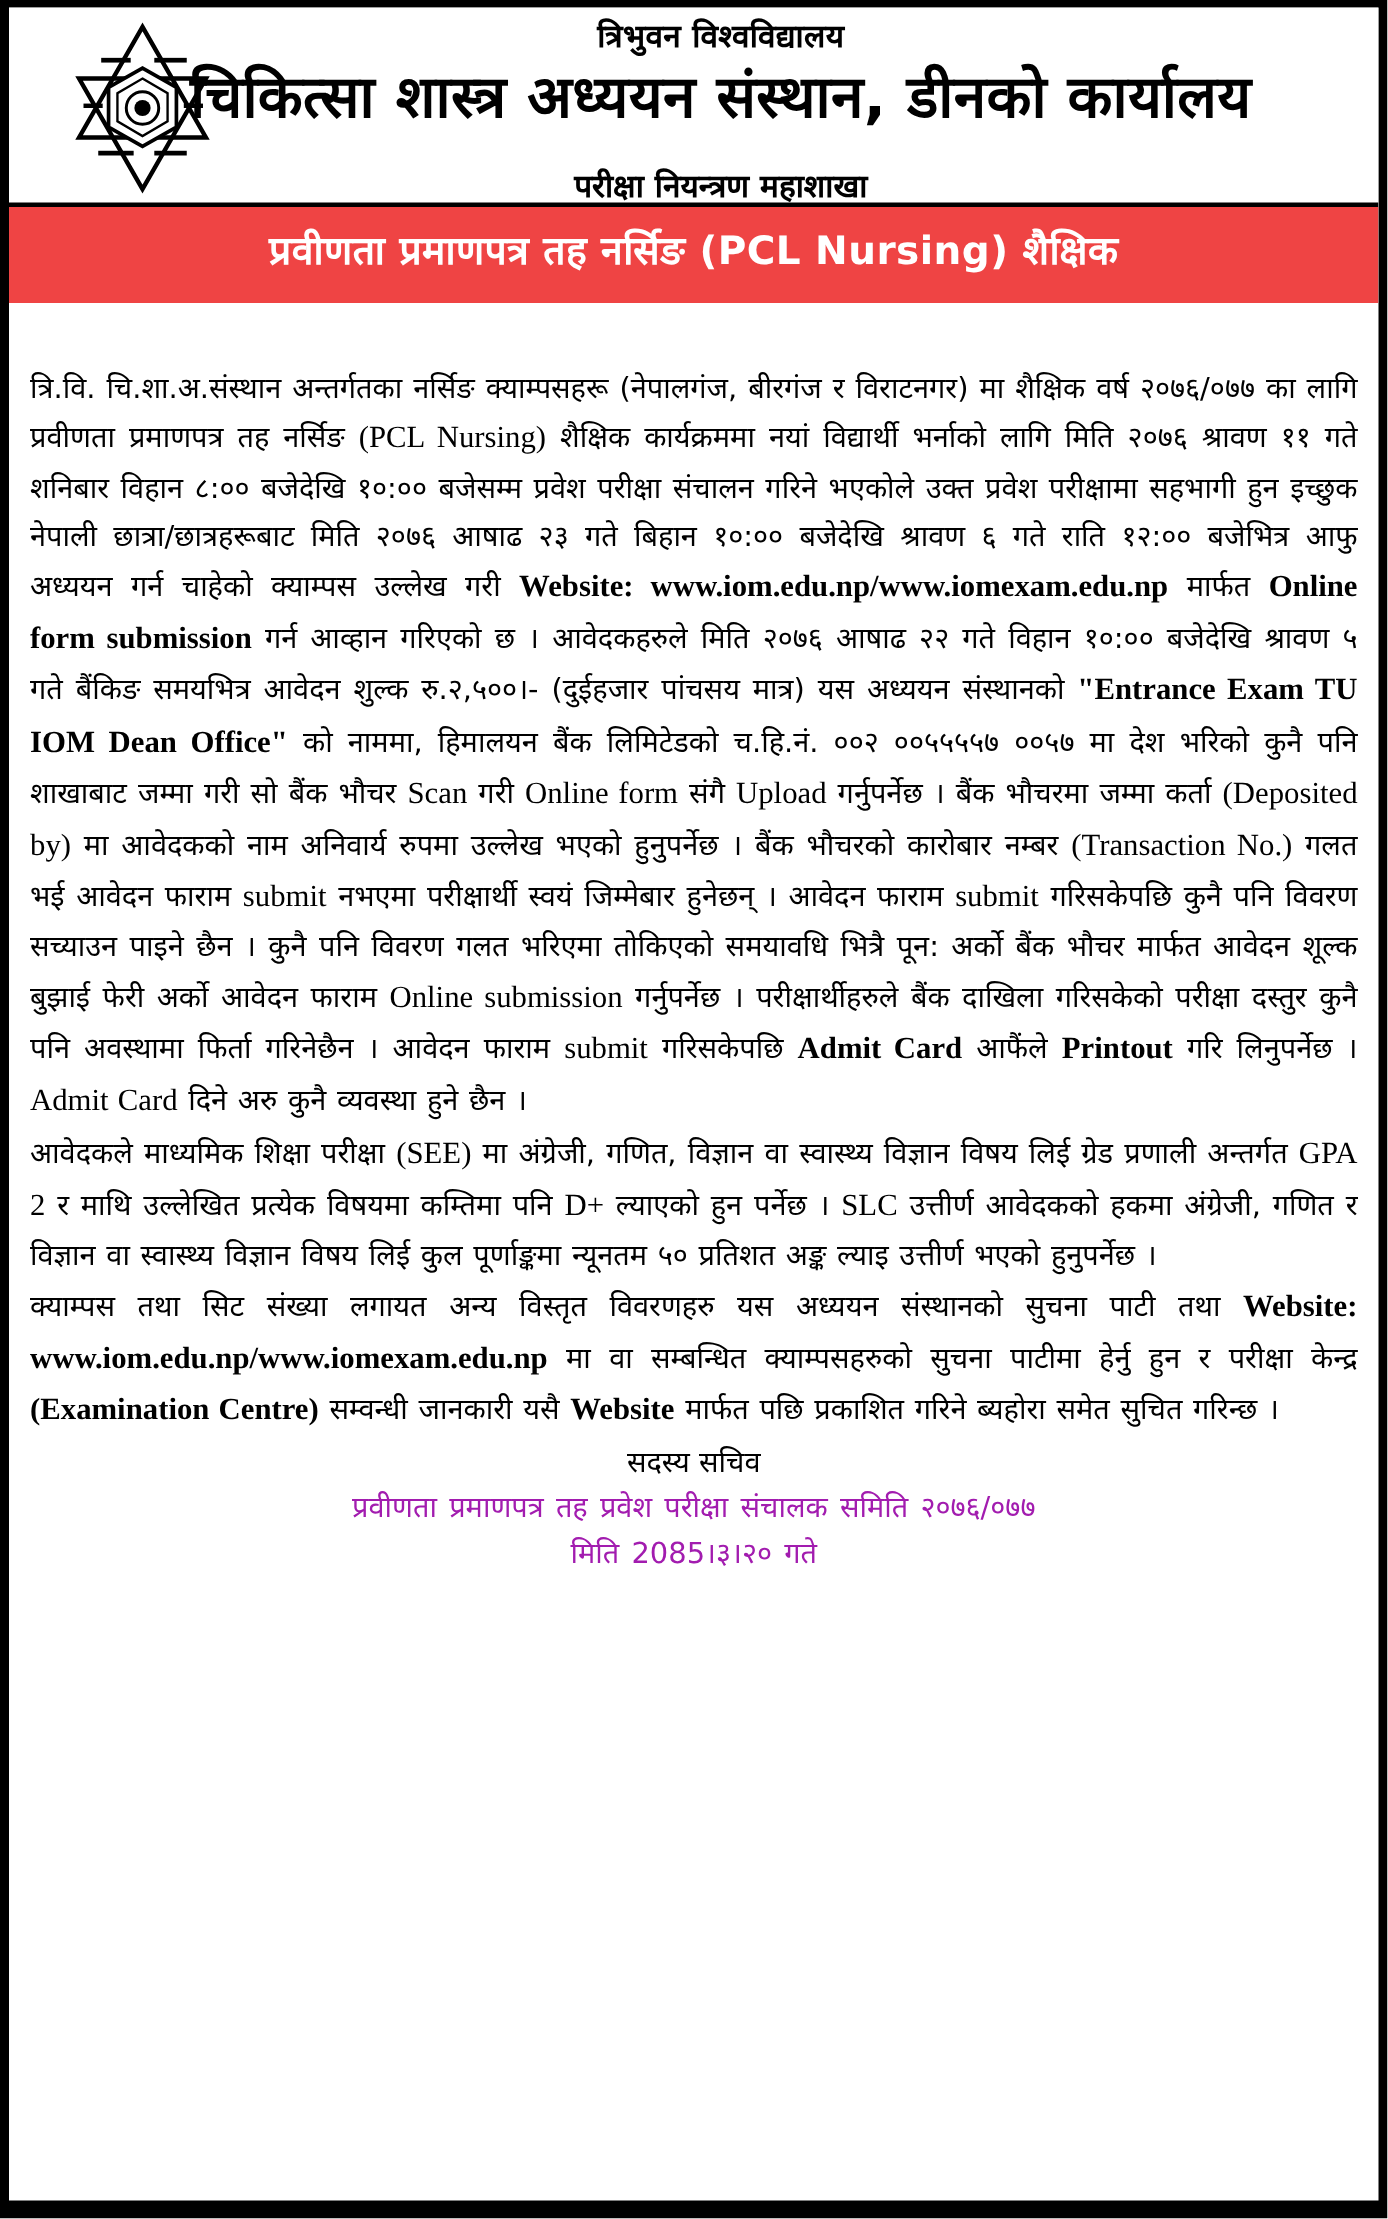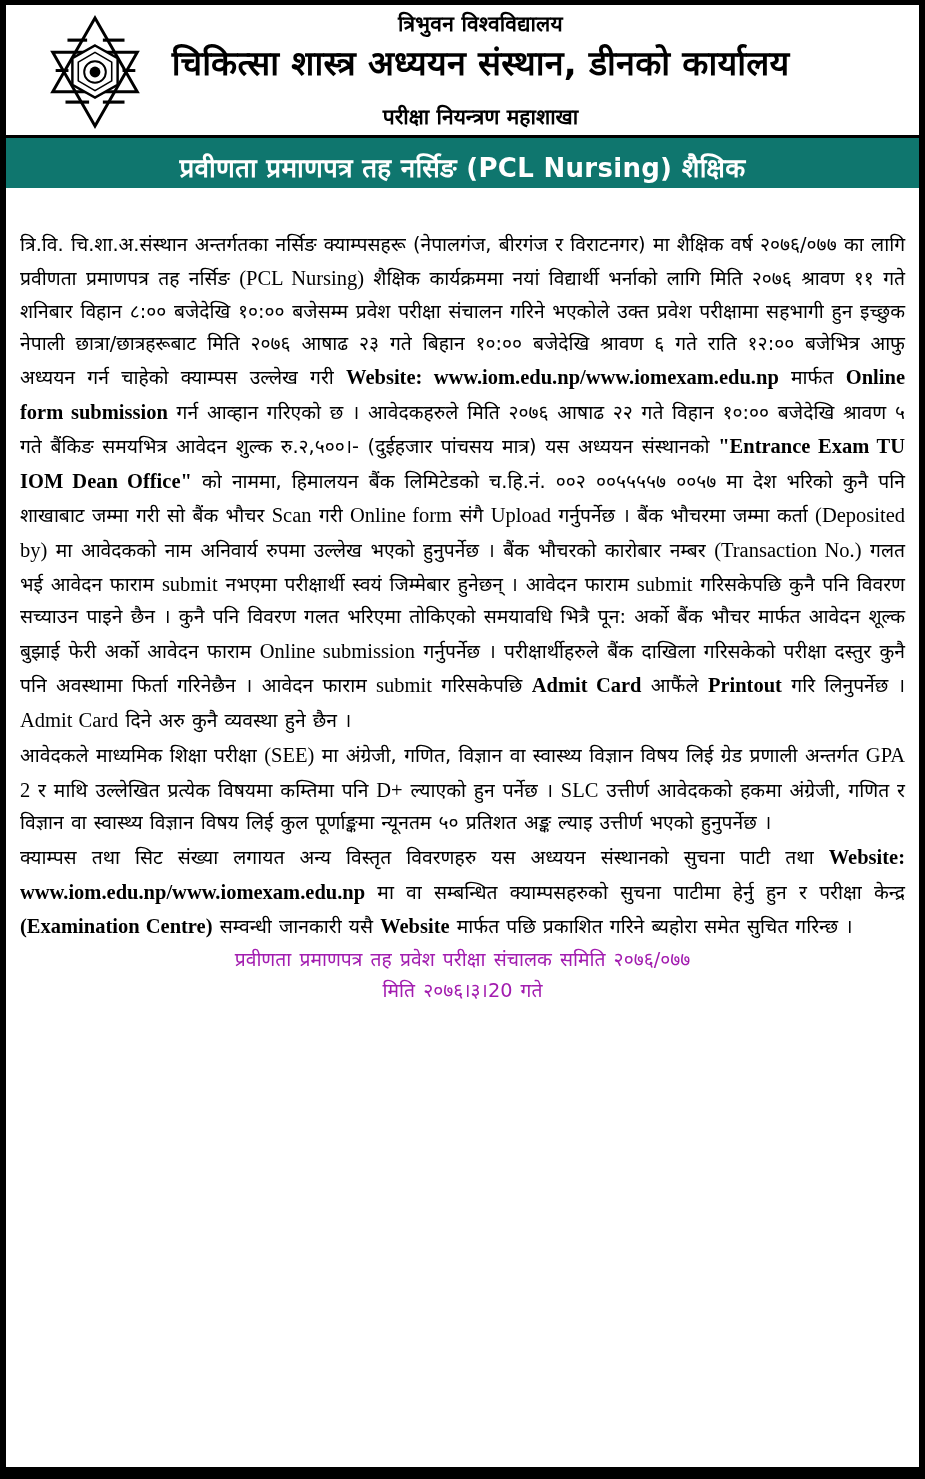--- a/index.html
+++ b/index.html
@@ -45,41 +45,41 @@
   .univ-name {
     font-family: "DejaVu Sans", sans-serif;
     font-size: 21px;
     font-weight: 700;
     line-height: 1.25;
     color: #000;
     letter-spacing: 0.2px;
   }
   .institute-name {
     font-family: "DejaVu Sans", sans-serif;
-    font-size: 34px;
+    font-size: 39px;
     font-weight: 700;
     line-height: 1.3;
     color: #000;
     margin-top: 4px;
     letter-spacing: 0.2px;
   }
   .office-name {
     font-family: "DejaVu Sans", sans-serif;
     font-size: 21px;
     font-weight: 700;
     line-height: 1.3;
     color: #000;
     margin-top: 19px;
   }
   
   .banner {
-    background: #0f766e;
+    background: #ef4444;
     color: #ffffff;
     text-align: center;
-    padding: 12px 20px 0 20px;
+    padding: 12px 20px 14px 20px;
     box-sizing: border-box;
   }
   .banner-line {
     font-family: "DejaVu Sans", sans-serif;
     font-size: 26px;
     font-weight: 700;
     line-height: 1.45;
     letter-spacing: 0.3px;
   }
   
@@ -166,17 +166,18 @@
   </div>
 
   <div class="body-wrap">
 
     <p class="para"><span>त्रि.वि. चि.शा.अ.संस्थान अन्तर्गतका नर्सिङ क्याम्पसहरू (नेपालगंज, बीरगंज र विराटनगर) मा शैक्षिक वर्ष २०७६/०७७ का लागि प्रवीणता प्रमाणपत्र तह नर्सिङ </span><span class="en-reg">(PCL Nursing)</span><span> शैक्षिक कार्यक्रममा नयां विद्यार्थी भर्नाको लागि मिति २०७६ श्रावण ११ गते शनिबार विहान ८:०० बजेदेखि १०:०० बजेसम्म प्रवेश परीक्षा संचालन गरिने भएकोले उक्त प्रवेश परीक्षामा सहभागी हुन इच्छुक नेपाली छात्रा/छात्रहरूबाट मिति २०७६ आषाढ २३ गते बिहान १०:०० बजेदेखि श्रावण ६ गते राति १२:०० बजेभित्र आफु अध्ययन गर्न चाहेको क्याम्पस उल्लेख गरी </span><span class="en">Website: www.iom.edu.np/www.iomexam.edu.np</span><span> मार्फत </span><span class="en">Online form submission</span><span> गर्न आव्हान गरिएको छ । आवेदकहरुले मिति २०७६ आषाढ २२ गते विहान १०:०० बजेदेखि श्रावण ५ गते बैंकिङ समयभित्र आवेदन शुल्क रु.२,५००।- (दुईहजार पांचसय मात्र) यस अध्ययन संस्थानको </span><span class="en">"Entrance Exam TU IOM Dean Office"</span><span> को नाममा, हिमालयन बैंक लिमिटेडको च.हि.नं. ००२ ००५५५५७ ००५७ मा देश भरिको कुनै पनि शाखाबाट जम्मा गरी सो बैंक भौचर </span><span class="en-reg">Scan</span><span> गरी </span><span class="en-reg">Online form</span><span> संगै </span><span class="en-reg">Upload</span><span> गर्नुपर्नेछ । बैंक भौचरमा जम्मा कर्ता </span><span class="en-reg">(Deposited by)</span><span> मा आवेदकको नाम अनिवार्य रुपमा उल्लेख भएको हुनुपर्नेछ । बैंक भौचरको कारोबार नम्बर </span><span class="en-reg">(Transaction No.)</span><span> गलत भई आवेदन फाराम </span><span class="en-reg">submit</span><span> नभएमा परीक्षार्थी स्वयं जिम्मेबार हुनेछन् । आवेदन फाराम </span><span class="en-reg">submit</span><span> गरिसकेपछि कुनै पनि विवरण सच्याउन पाइने छैन । कुनै पनि विवरण गलत भरिएमा तोकिएको समयावधि भित्रै पून: अर्को बैंक भौचर मार्फत आवेदन शूल्क बुझाई फेरी अर्को आवेदन फाराम </span><span class="en-reg">Online submission</span><span> गर्नुपर्नेछ । परीक्षार्थीहरुले बैंक दाखिला गरिसकेको परीक्षा दस्तुर कुनै पनि अवस्थामा फिर्ता गरिनेछैन । आवेदन फाराम </span><span class="en-reg">submit</span><span> गरिसकेपछि </span><span class="en">Admit Card</span><span> आफैंले </span><span class="en">Printout</span><span> गरि लिनुपर्नेछ । </span><span class="en-reg">Admit Card</span><span> दिने अरु कुनै व्यवस्था हुने छैन ।</span></p>
 
     <p class="para"><span>आवेदकले माध्यमिक शिक्षा परीक्षा </span><span class="en-reg">(SEE)</span><span> मा अंग्रेजी, गणित, विज्ञान वा स्वास्थ्य विज्ञान विषय लिई ग्रेड प्रणाली अन्तर्गत </span><span class="en-reg">GPA 2</span><span> र माथि उल्लेखित प्रत्येक विषयमा कम्तिमा पनि </span><span class="en-reg">D+</span><span> ल्याएको हुन पर्नेछ । </span><span class="en-reg">SLC</span><span> उत्तीर्ण आवेदकको हकमा अंग्रेजी, गणित र विज्ञान वा स्वास्थ्य विज्ञान विषय लिई कुल पूर्णाङ्कमा न्यूनतम ५० प्रतिशत अङ्क ल्याइ उत्तीर्ण भएको हुनुपर्नेछ ।</span></p>
 
     <p class="para"><span>क्याम्पस तथा सिट संख्या लगायत अन्य विस्तृत विवरणहरु यस अध्ययन संस्थानको सुचना पाटी तथा </span><span class="en">Website: www.iom.edu.np/www.iomexam.edu.np</span><span> मा वा सम्बन्धित क्याम्पसहरुको सुचना पाटीमा हेर्नु हुन र परीक्षा केन्द्र </span><span class="en">(Examination Centre)</span><span> सम्वन्धी जानकारी यसै </span><span class="en">Website</span><span> मार्फत पछि प्रकाशित गरिने ब्यहोरा समेत सुचित गरिन्छ ।</span></p>
 
+    <div class="signature">सदस्य सचिव</div>
     <div class="committee">प्रवीणता प्रमाणपत्र तह प्रवेश परीक्षा संचालक समिति २०७६/०७७</div>
-    <div class="committee">मिति २०७६।३।20 गते</div>
+    <div class="committee">मिति 2085।३।२० गते</div>
 
   </div>
 </div>
 
 </body></html>

